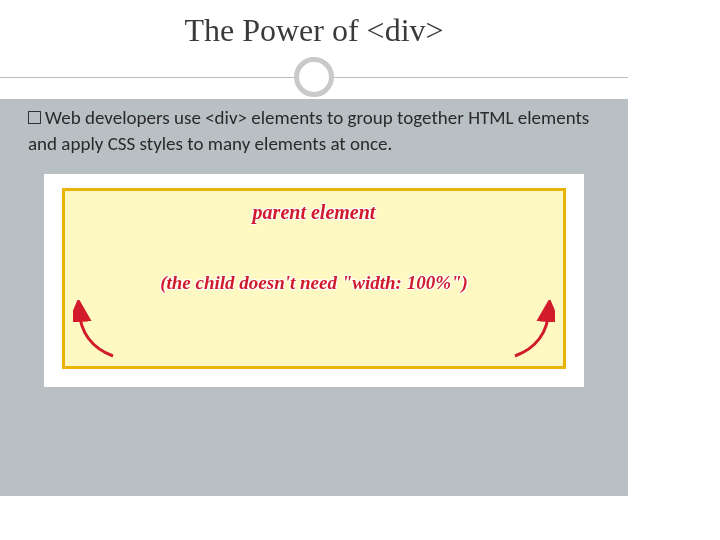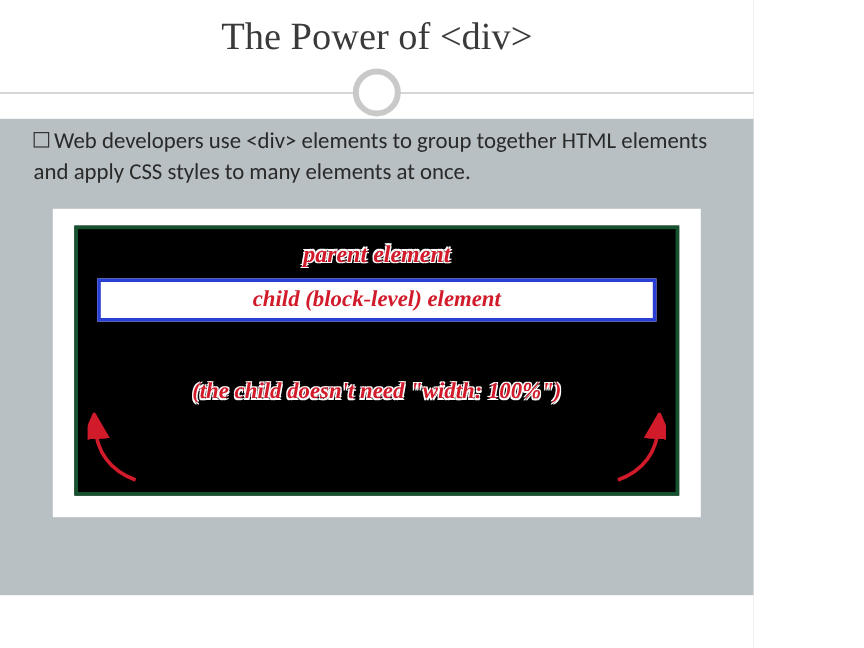--- a/index.html
+++ b/index.html
@@ -77,22 +77,22 @@
   }
   .diagram-wrap {
     background: #fff;
     margin: 0 auto;
     width: 540px;
     padding: 14px 18px 18px 18px;
     position: relative;
     box-sizing: border-box;
   }
   .parent-box {
-    border: 3px solid #14532d;
-    background: #000000;
+    border: 3px solid #eab308;
+    background: #fef9c3;
     padding: 10px 16px 72px 16px;
     position: relative;
   }
   .parent-label {
     text-align: center;
     font-family: 'Comic Sans MS', 'Marker Felt', cursive;
     font-style: italic;
     font-weight: bold;
     font-size: 20px;
     color: #d11a2a;
@@ -144,21 +144,20 @@
   </div>
 
   <div class="body-area">
     <p class="body-text">
       <span class="bullet-box"></span><span>Web developers use &lt;div&gt; elements to group together HTML elements and apply CSS styles to many elements at once.</span>
     </p>
 
     <div class="diagram-wrap">
       <div class="parent-box">
         <div class="parent-label">parent element</div>
-        <div class="child-box">child (block-level) element</div>
 
         <svg class="arrow" style="left:8px; bottom:6px; width:60px; height:60px;" viewBox="0 0 60 60">
           <defs>
             <marker id="ahL" markerWidth="8" markerHeight="8" refX="4" refY="4" orient="auto">
               <polygon points="0,0 8,4 0,8" fill="#d11a2a"></polygon>
             </marker>
           </defs>
           <path d="M 40 56 Q 8 44 6 10" stroke="#d11a2a" stroke-width="3" fill="none" marker-end="url(#ahL)"></path>
         </svg>
 

